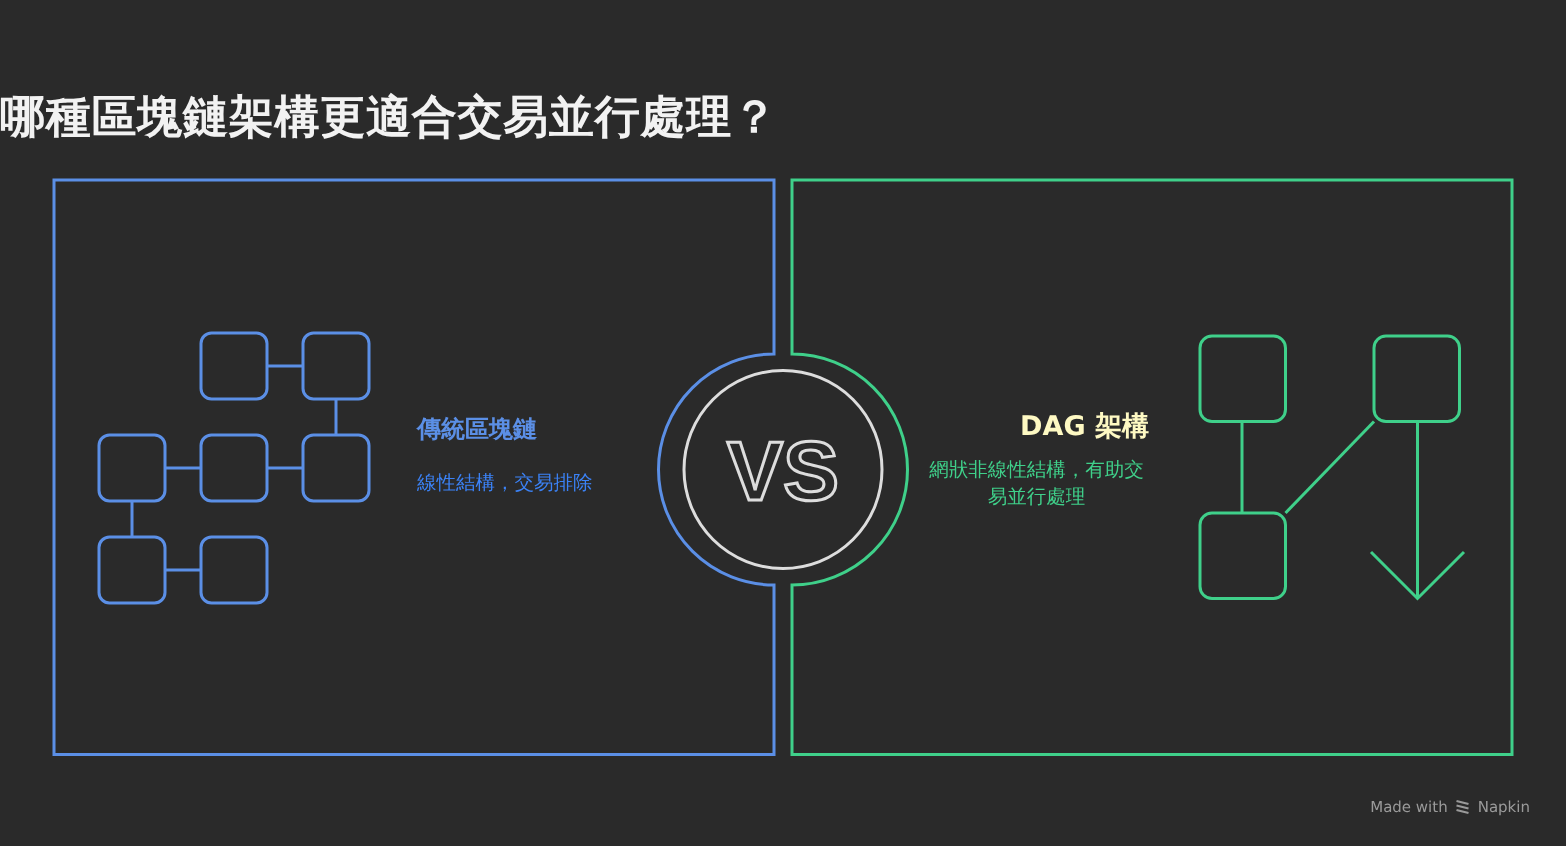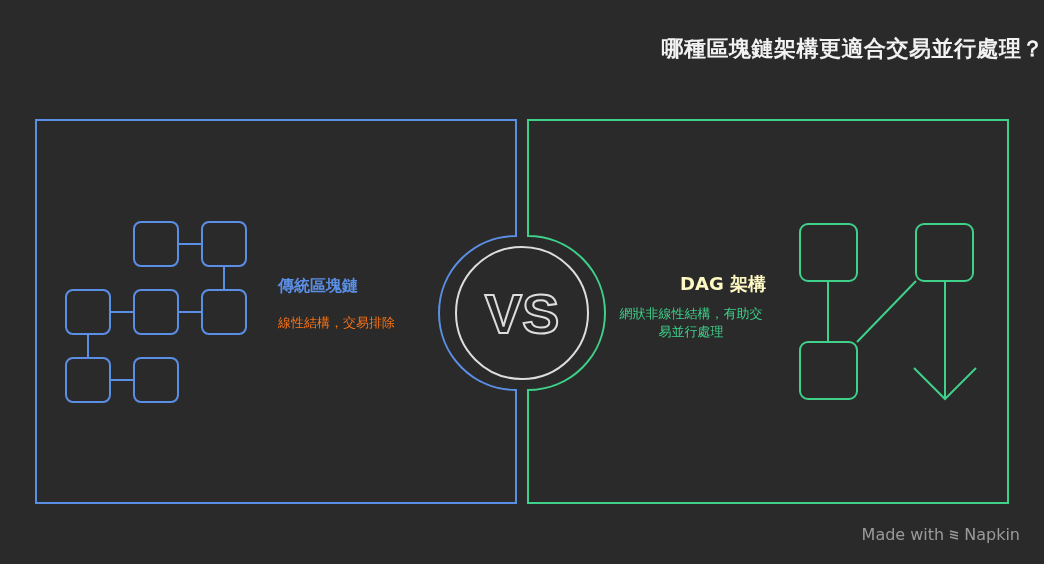--- a/index.html
+++ b/index.html
@@ -1,27 +1,27 @@
 <!DOCTYPE html>
 <html><head>
 <meta charset="utf-8">
 <style>
   html, body { margin:0; padding:0; }
   body { width:1044px; height:564px; background:#2a2a2a; position:relative; overflow:hidden;
          font-family:"DejaVu Sans", "Liberation Sans", sans-serif; }
-  .title { position:absolute; top:34px; left:0; width:1044px; text-align:right;
-           color:#f2f2f2; font-size:22px; font-weight:bold; letter-spacing:0.5px; }
+  .title { position:absolute; top:58px; left:0; width:1044px; text-align:left;
+           color:#f2f2f2; font-size:30px; font-weight:bold; letter-spacing:0.5px; }
   svg.canvas { position:absolute; left:0; top:0; }
   .lbl { position:absolute; font-weight:bold; }
   .desc { position:absolute; font-size:13px; line-height:18px; }
   .left-title { left:278px; top:276px; font-size:16px; color:#5b8fe6; }
-  .left-desc { left:278px; top:314px; color:#f97316; }
+  .left-desc { left:278px; top:314px; color:#3b82f6; }
   .right-title { right:278px; top:272px; font-size:18px; color:#fef9c3; text-align:right; }
   .right-desc { right:278px; top:305px; color:#3fd08a; text-align:center; width:150px; }
-  .footer { position:absolute; right:24px; bottom:20px; color:#9a9a9a; font-size:16px; display:flex; align-items:center; gap:4px;margin-left:28px; }
+  .footer { position:absolute; right:24px; bottom:20px; color:#9a9a9a; font-size:10px; display:flex; align-items:center; gap:4px;margin-left:28px; }
 </style>
 </head>
 <body>
 
 <div class="title">哪種區塊鏈架構更適合交易並行處理？</div>
 
 <svg class="canvas" width="1044" height="564">
 
   <path d="M516,120 H36 V503 H516 V390 A76,76 0 0 1 516,236 Z" fill="none" stroke="#5b8fe6" stroke-width="2"></path>
 

